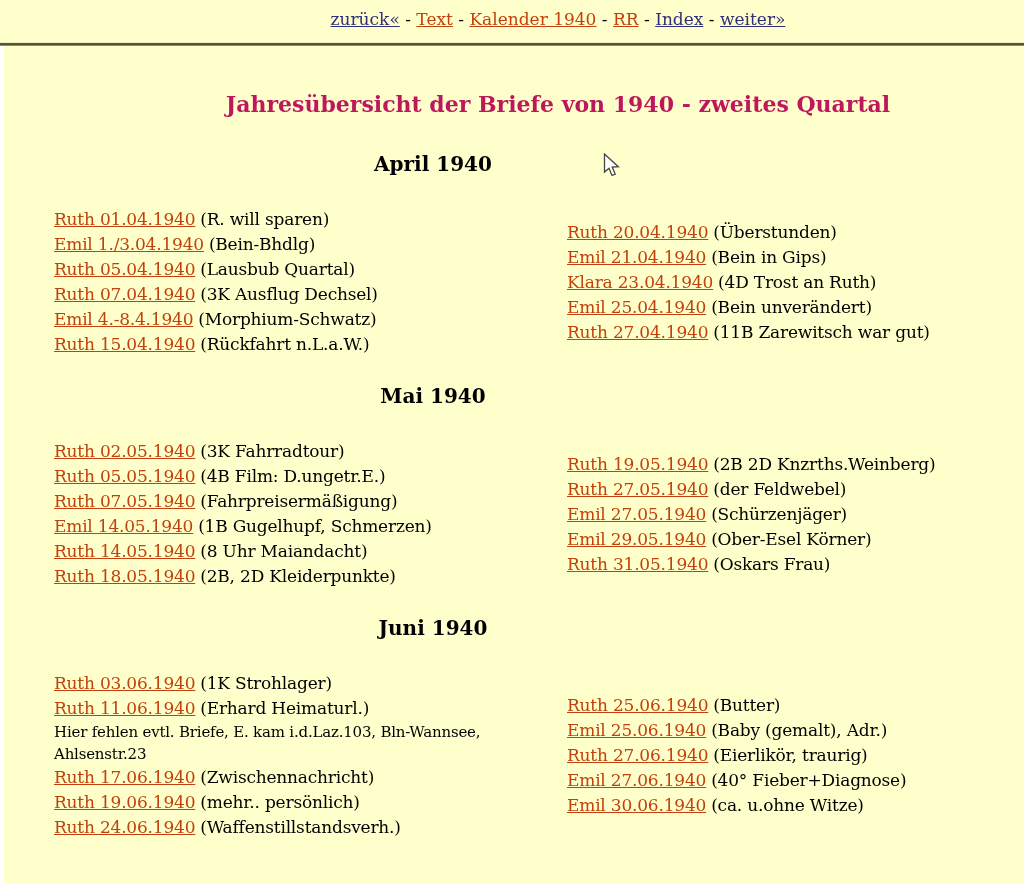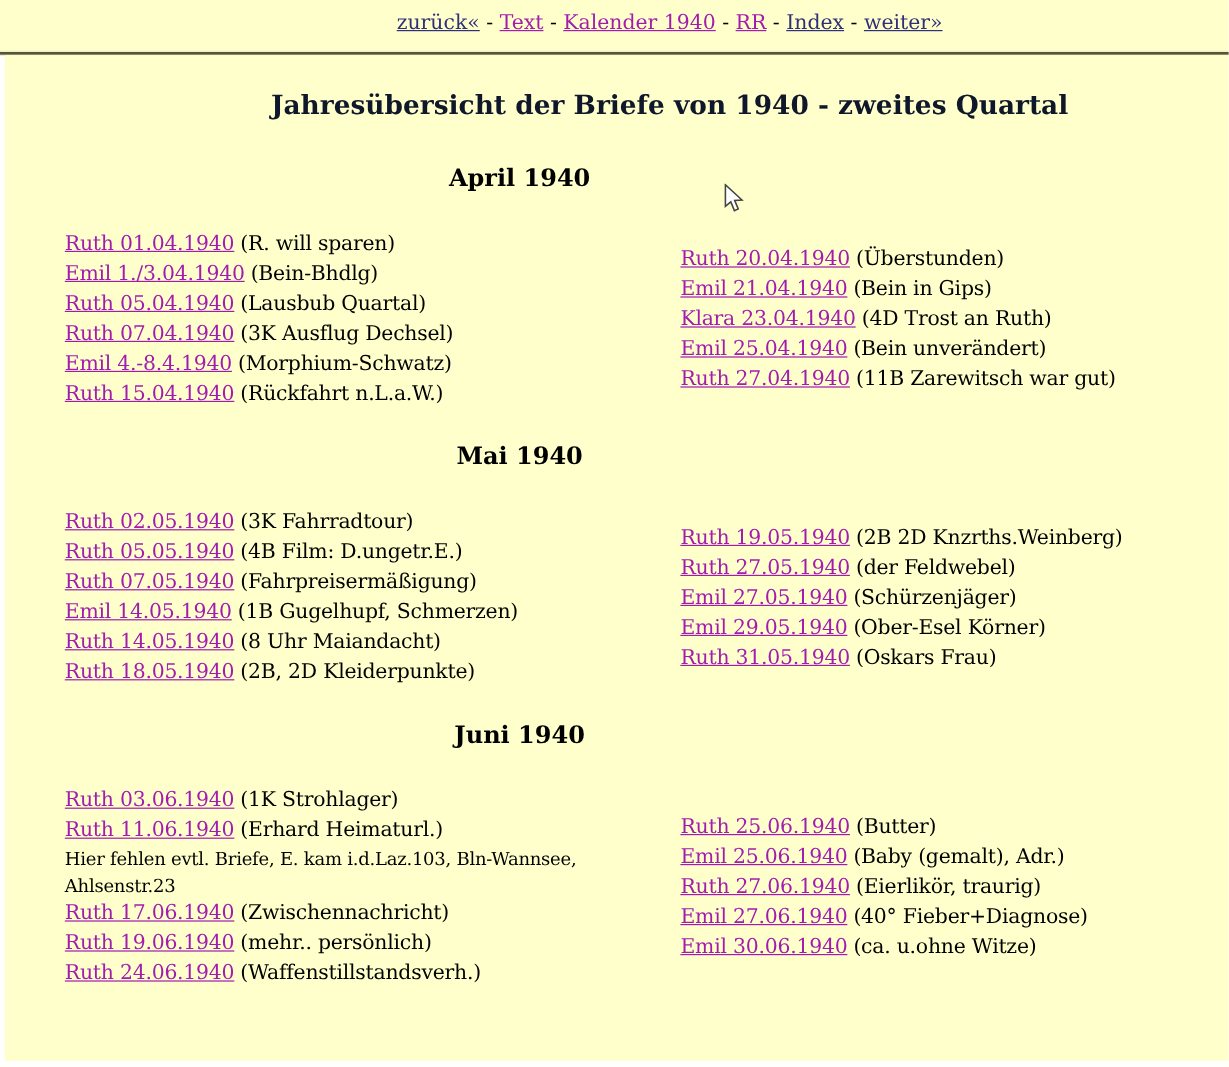--- a/index.html
+++ b/index.html
@@ -12,36 +12,36 @@
   .navbar{
     background:#FFFFCC;
     height:42px;box-sizing:border-box;
     padding-top:9px;padding-left:92px;
     text-align:center;
     font-size:17px;
   }
   .navbar a{text-decoration:underline;cursor:pointer;}
   .navbar .sep{color:#000;}
   a.blue{color:#2F2F7A;}
-  a.visited{color:#a21caf;}
+  a.visited{color:#c2410c;}
   .divider{
     height:4px;
     background:linear-gradient(to bottom,#f0f0be 0 1px,#55553C 1px 3px,#8C8C5F 3px 4px);
   }
   .content{
     margin-left:4px;
     background:#FFFFCC;
     height:838px;box-sizing:border-box;
     overflow:hidden;
   }
   .page-title{
     margin:0 4px 32px 0;
-    padding-top:27px;padding-left:92px;
+    padding-top:43px;padding-left:92px;
     text-align:center;
-    font-size:22px;font-weight:bold;color:#0f172a;
+    font-size:22px;font-weight:bold;color:#be185d;
     line-height:30px;
   }
   .month-heading{
     margin:26px 0 29px 0;
     width:858px;
     text-align:center;
     font-size:20px;font-weight:bold;color:#000;
     line-height:27px;
   }
   .cols{display:flex;align-items:center;}

